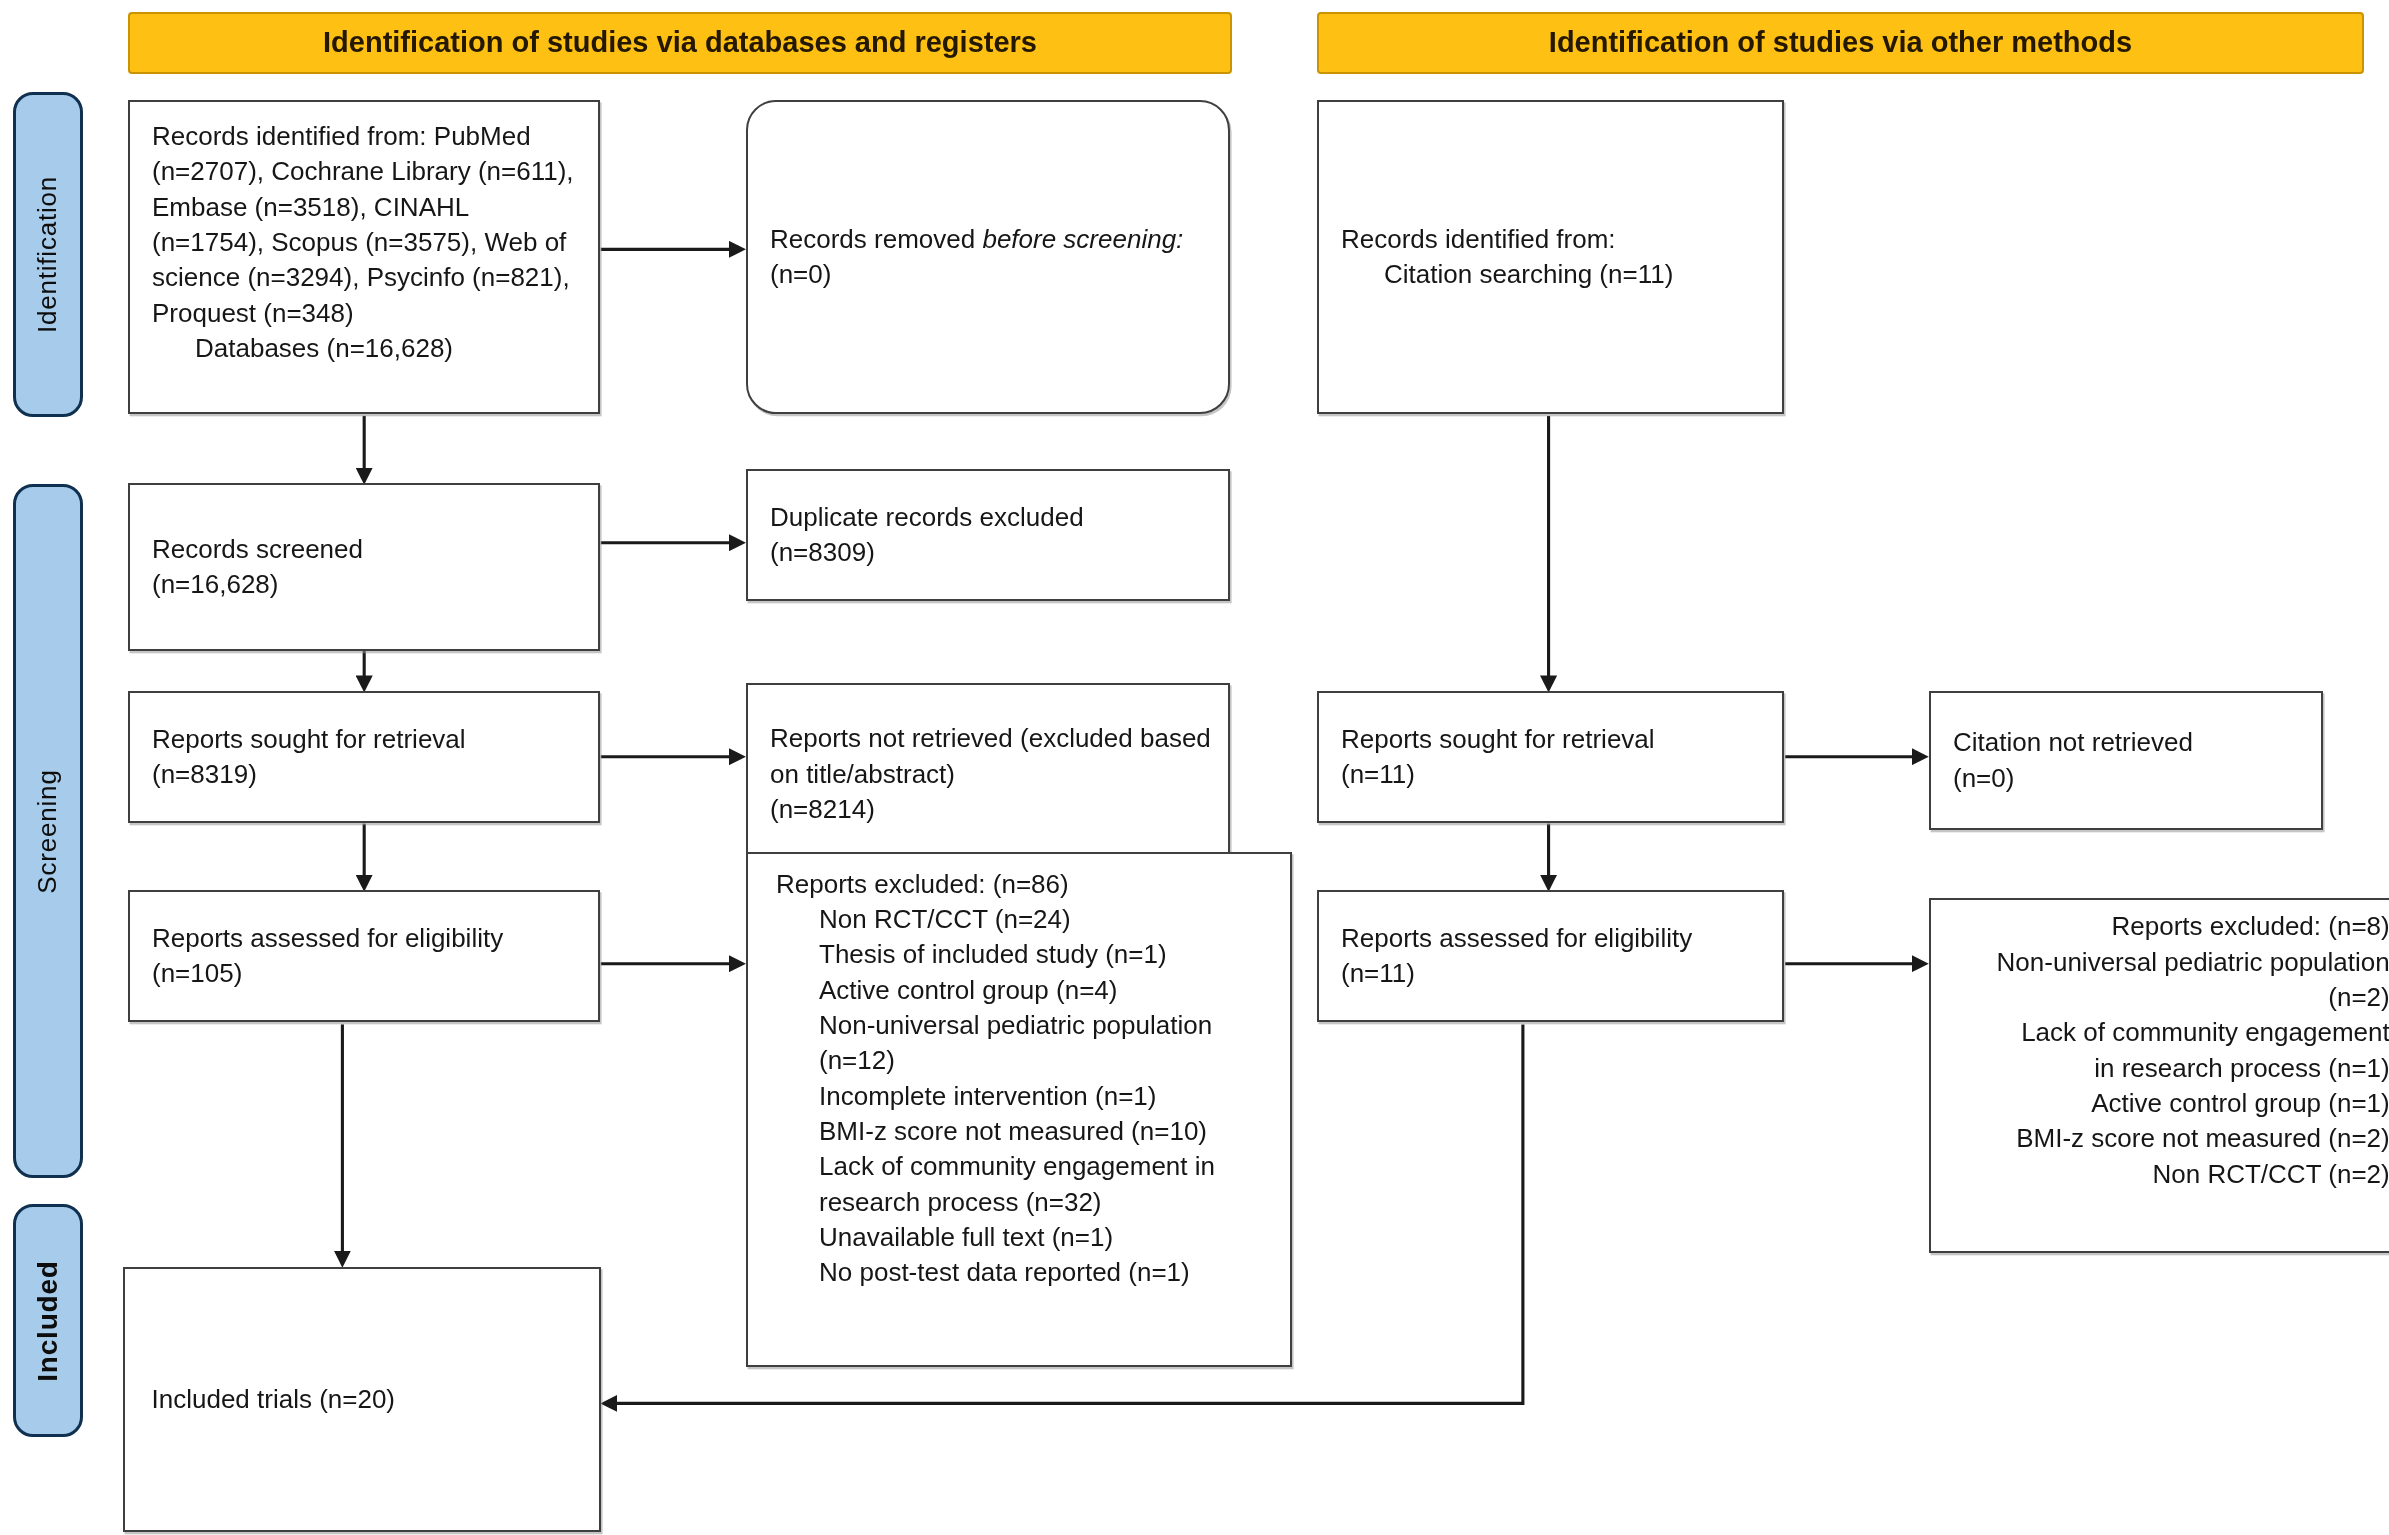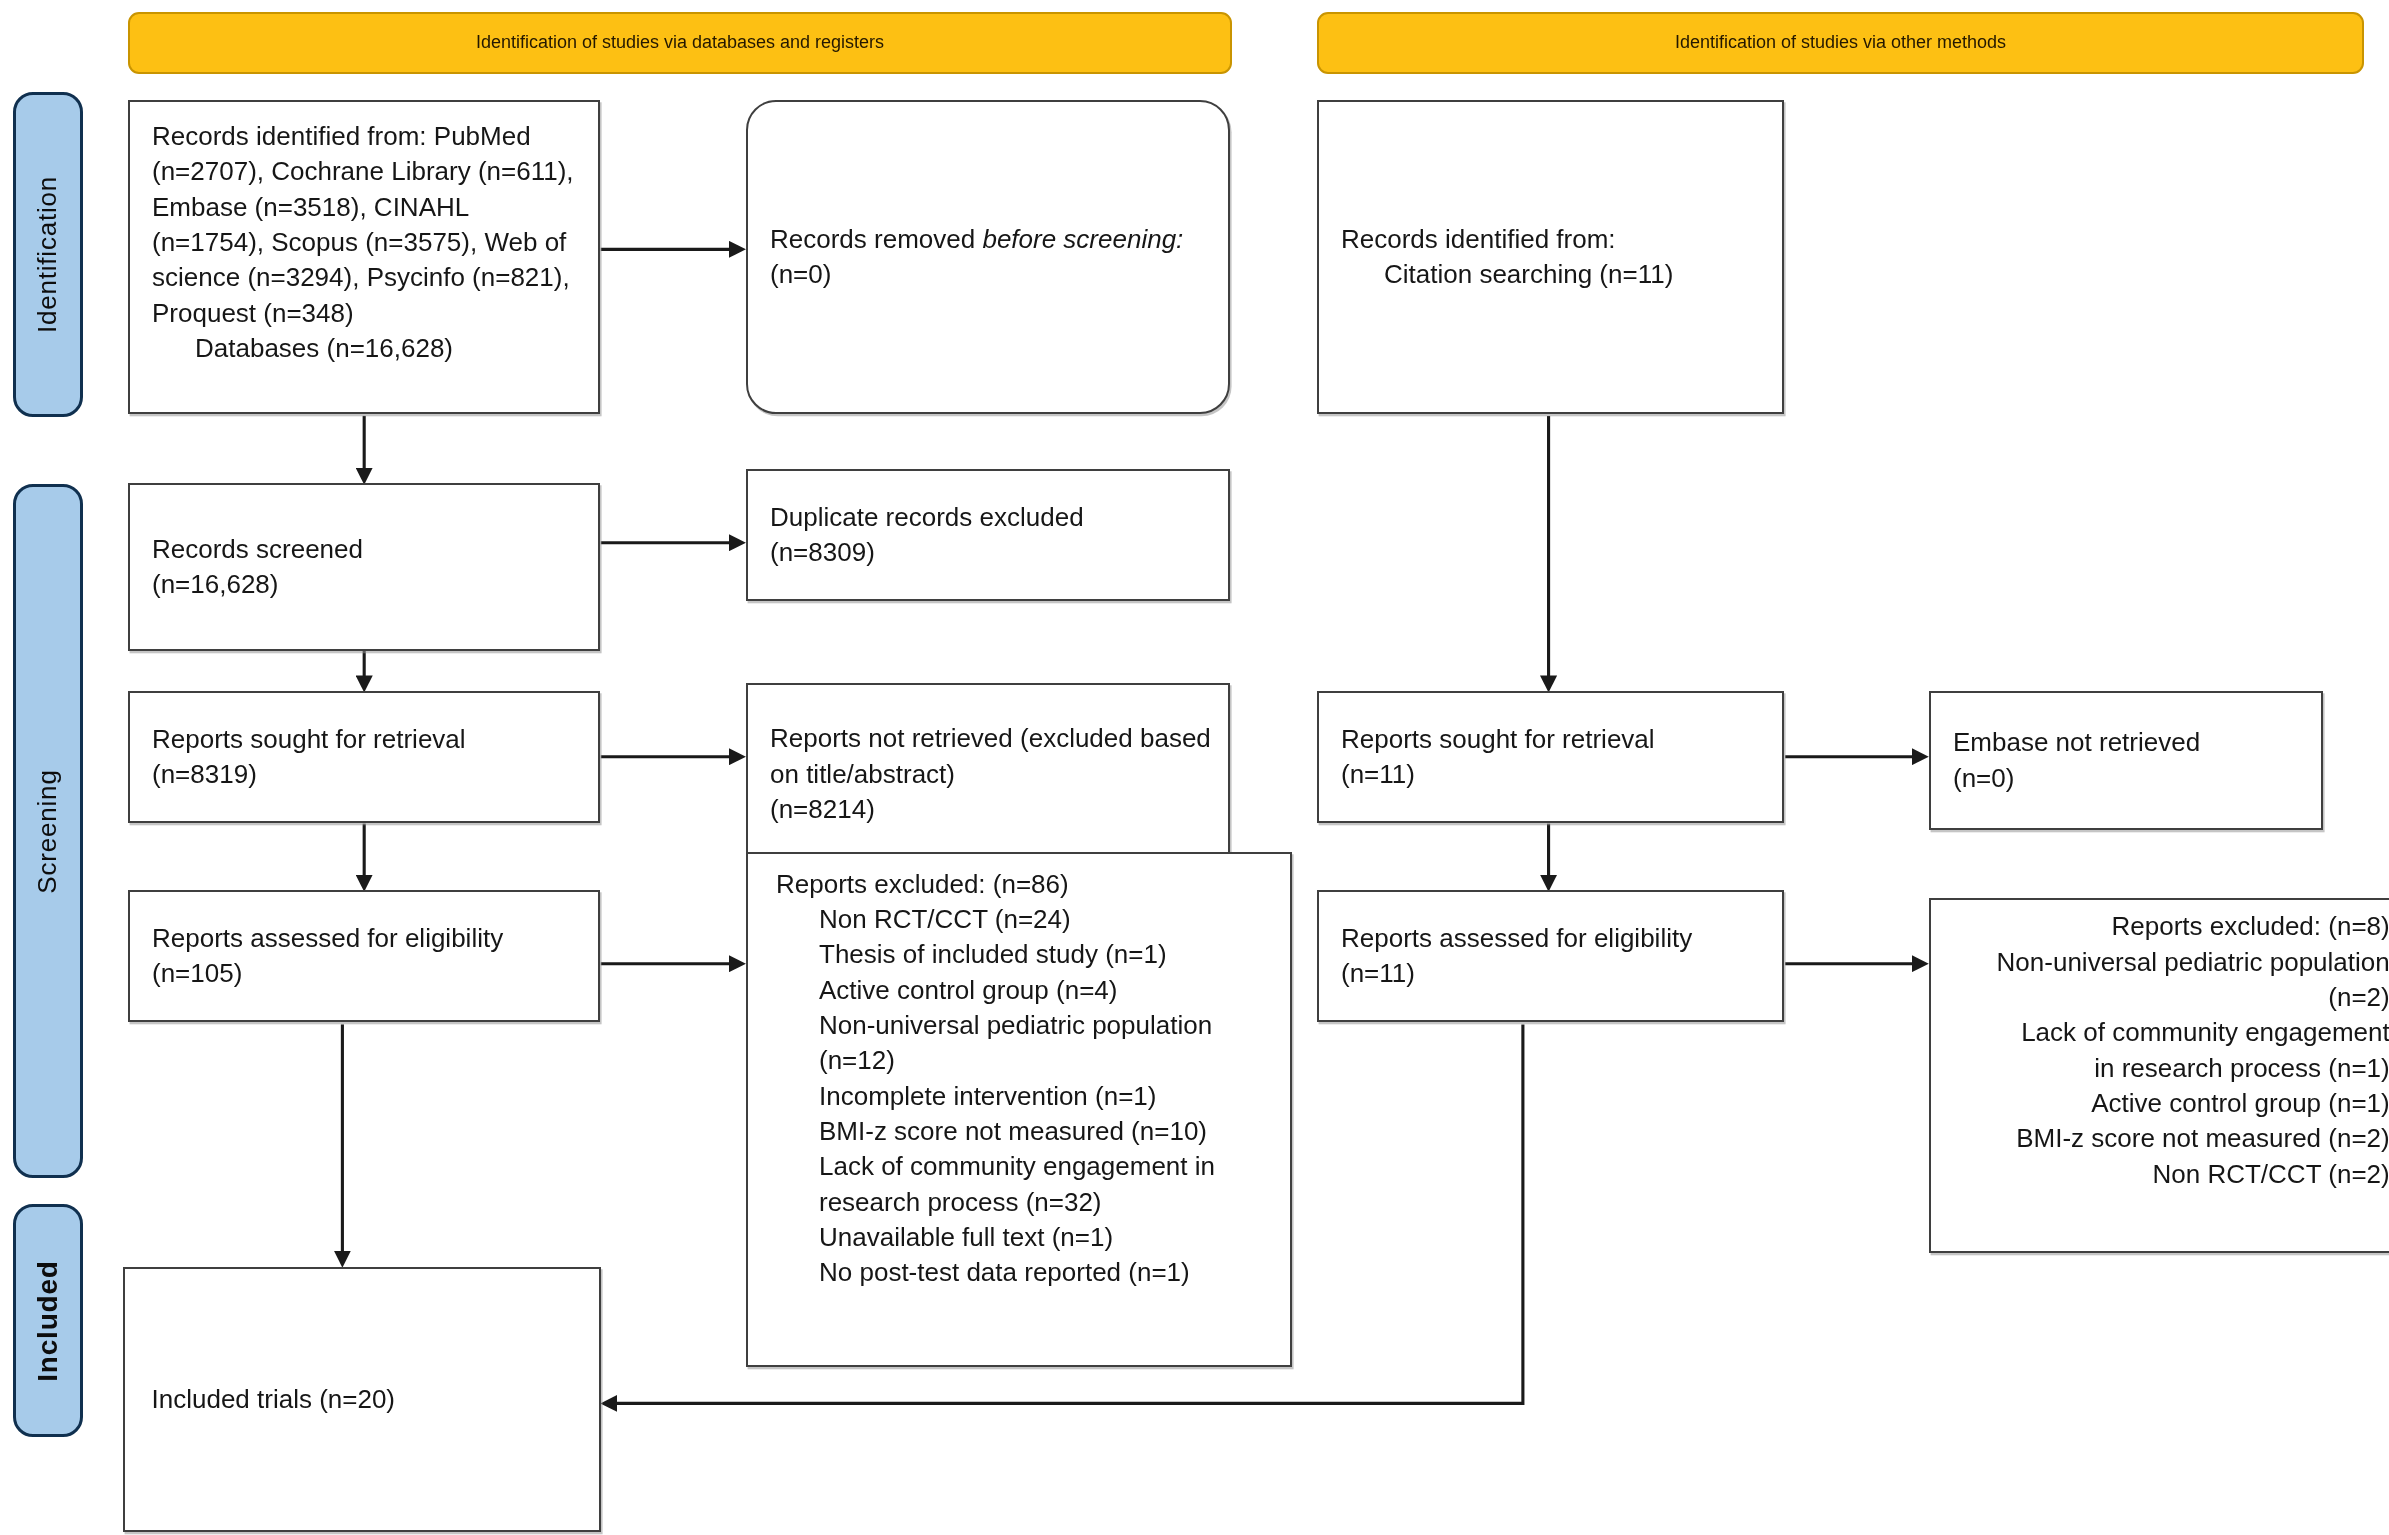--- a/index.html
+++ b/index.html
@@ -11,22 +11,22 @@
     --line-color:#1A1A1A;
     --text-color:#161616;
   }
   html,body{margin:0;padding:0;background:#ffffff;}
   body{font-family:"Liberation Sans","DejaVu Sans",sans-serif;color:var(--text-color);}
   .canvas{position:relative;width:2389px;height:1536px;background:#ffffff;overflow:hidden;}
   .connectors{position:absolute;left:0;top:0;width:2389px;height:1536px;}
 
   .hdr{
     position:absolute;display:flex;align-items:center;justify-content:center;
-    background:var(--header-fill);border:2.3px solid var(--header-border);border-radius:11px;
-    font-weight:normal;font-size:18px;color:#241800;text-align:center;box-sizing:border-box;
+    background:var(--header-fill);border:2.3px solid var(--header-border);border-radius:4px;
+    font-weight:bold;font-size:29px;color:#241800;text-align:center;box-sizing:border-box;
   }
   .pill{
     position:absolute;display:flex;align-items:center;justify-content:center;
     background:var(--sidebar-fill);border:3.1px solid var(--sidebar-border);border-radius:20px;
     box-sizing:border-box;
   }
   .pill .vtext{transform:rotate(-90deg);white-space:nowrap;font-size:26px;letter-spacing:0.8px;color:#0d0d0d;}
   .pill .vtext.bold{font-weight:bold;font-size:28px;}
 
   .box{
@@ -117,21 +117,21 @@
     <div>Reports not retrieved (excluded based on title/abstract)</div>
     <div>(n=8214)</div>
   </div>
 
   <div class="box center" style="left:1317px;top:691px;width:467px;height:132px;padding-left:22px;">
     <div>Reports sought for retrieval</div>
     <div>(n=11)</div>
   </div>
 
   <div class="box center" style="left:1929px;top:691px;width:394px;height:139px;padding-left:22px;">
-    <div>Embase not retrieved</div>
+    <div>Citation not retrieved</div>
     <div>(n=0)</div>
   </div>
 
   <div class="box center" style="left:128px;top:890px;width:472px;height:132px;padding-left:22px;">
     <div>Reports assessed for eligibility</div>
     <div>(n=105)</div>
   </div>
 
   <div class="box" style="left:746px;top:852px;width:546px;height:515px;padding:12.5px 11px 0 28px;">
     <div>Reports excluded: (n=86)</div>

